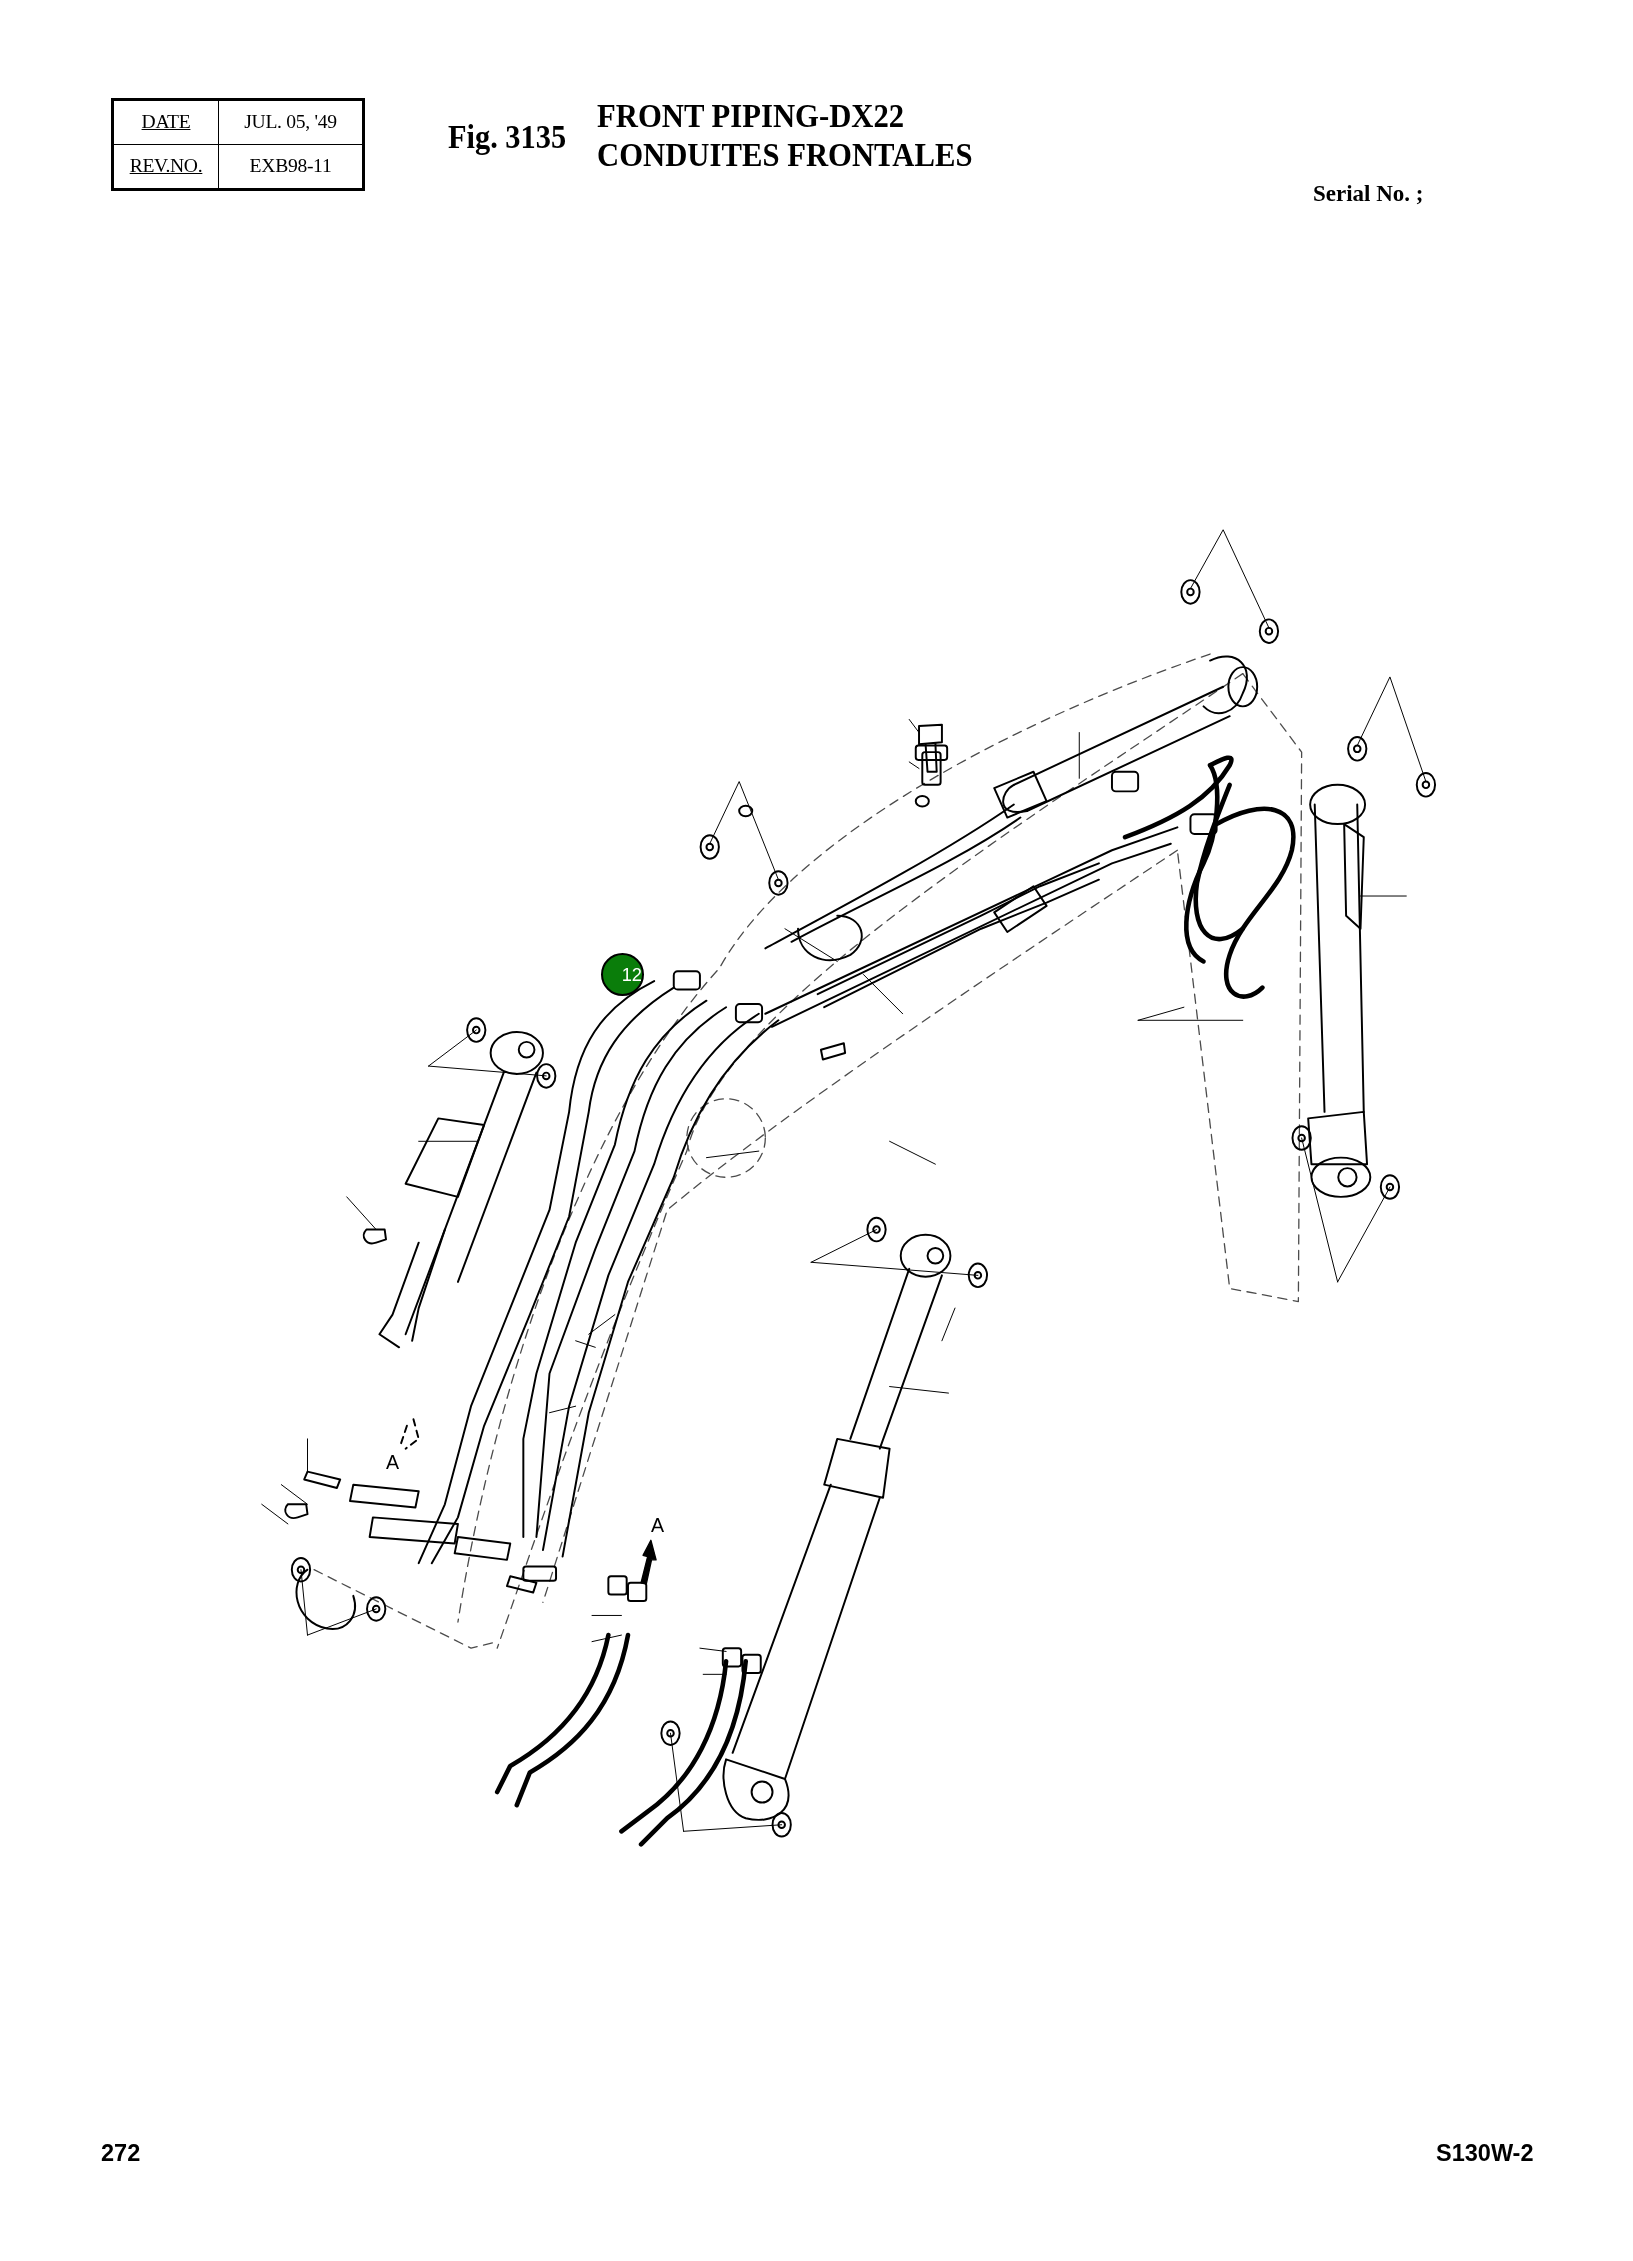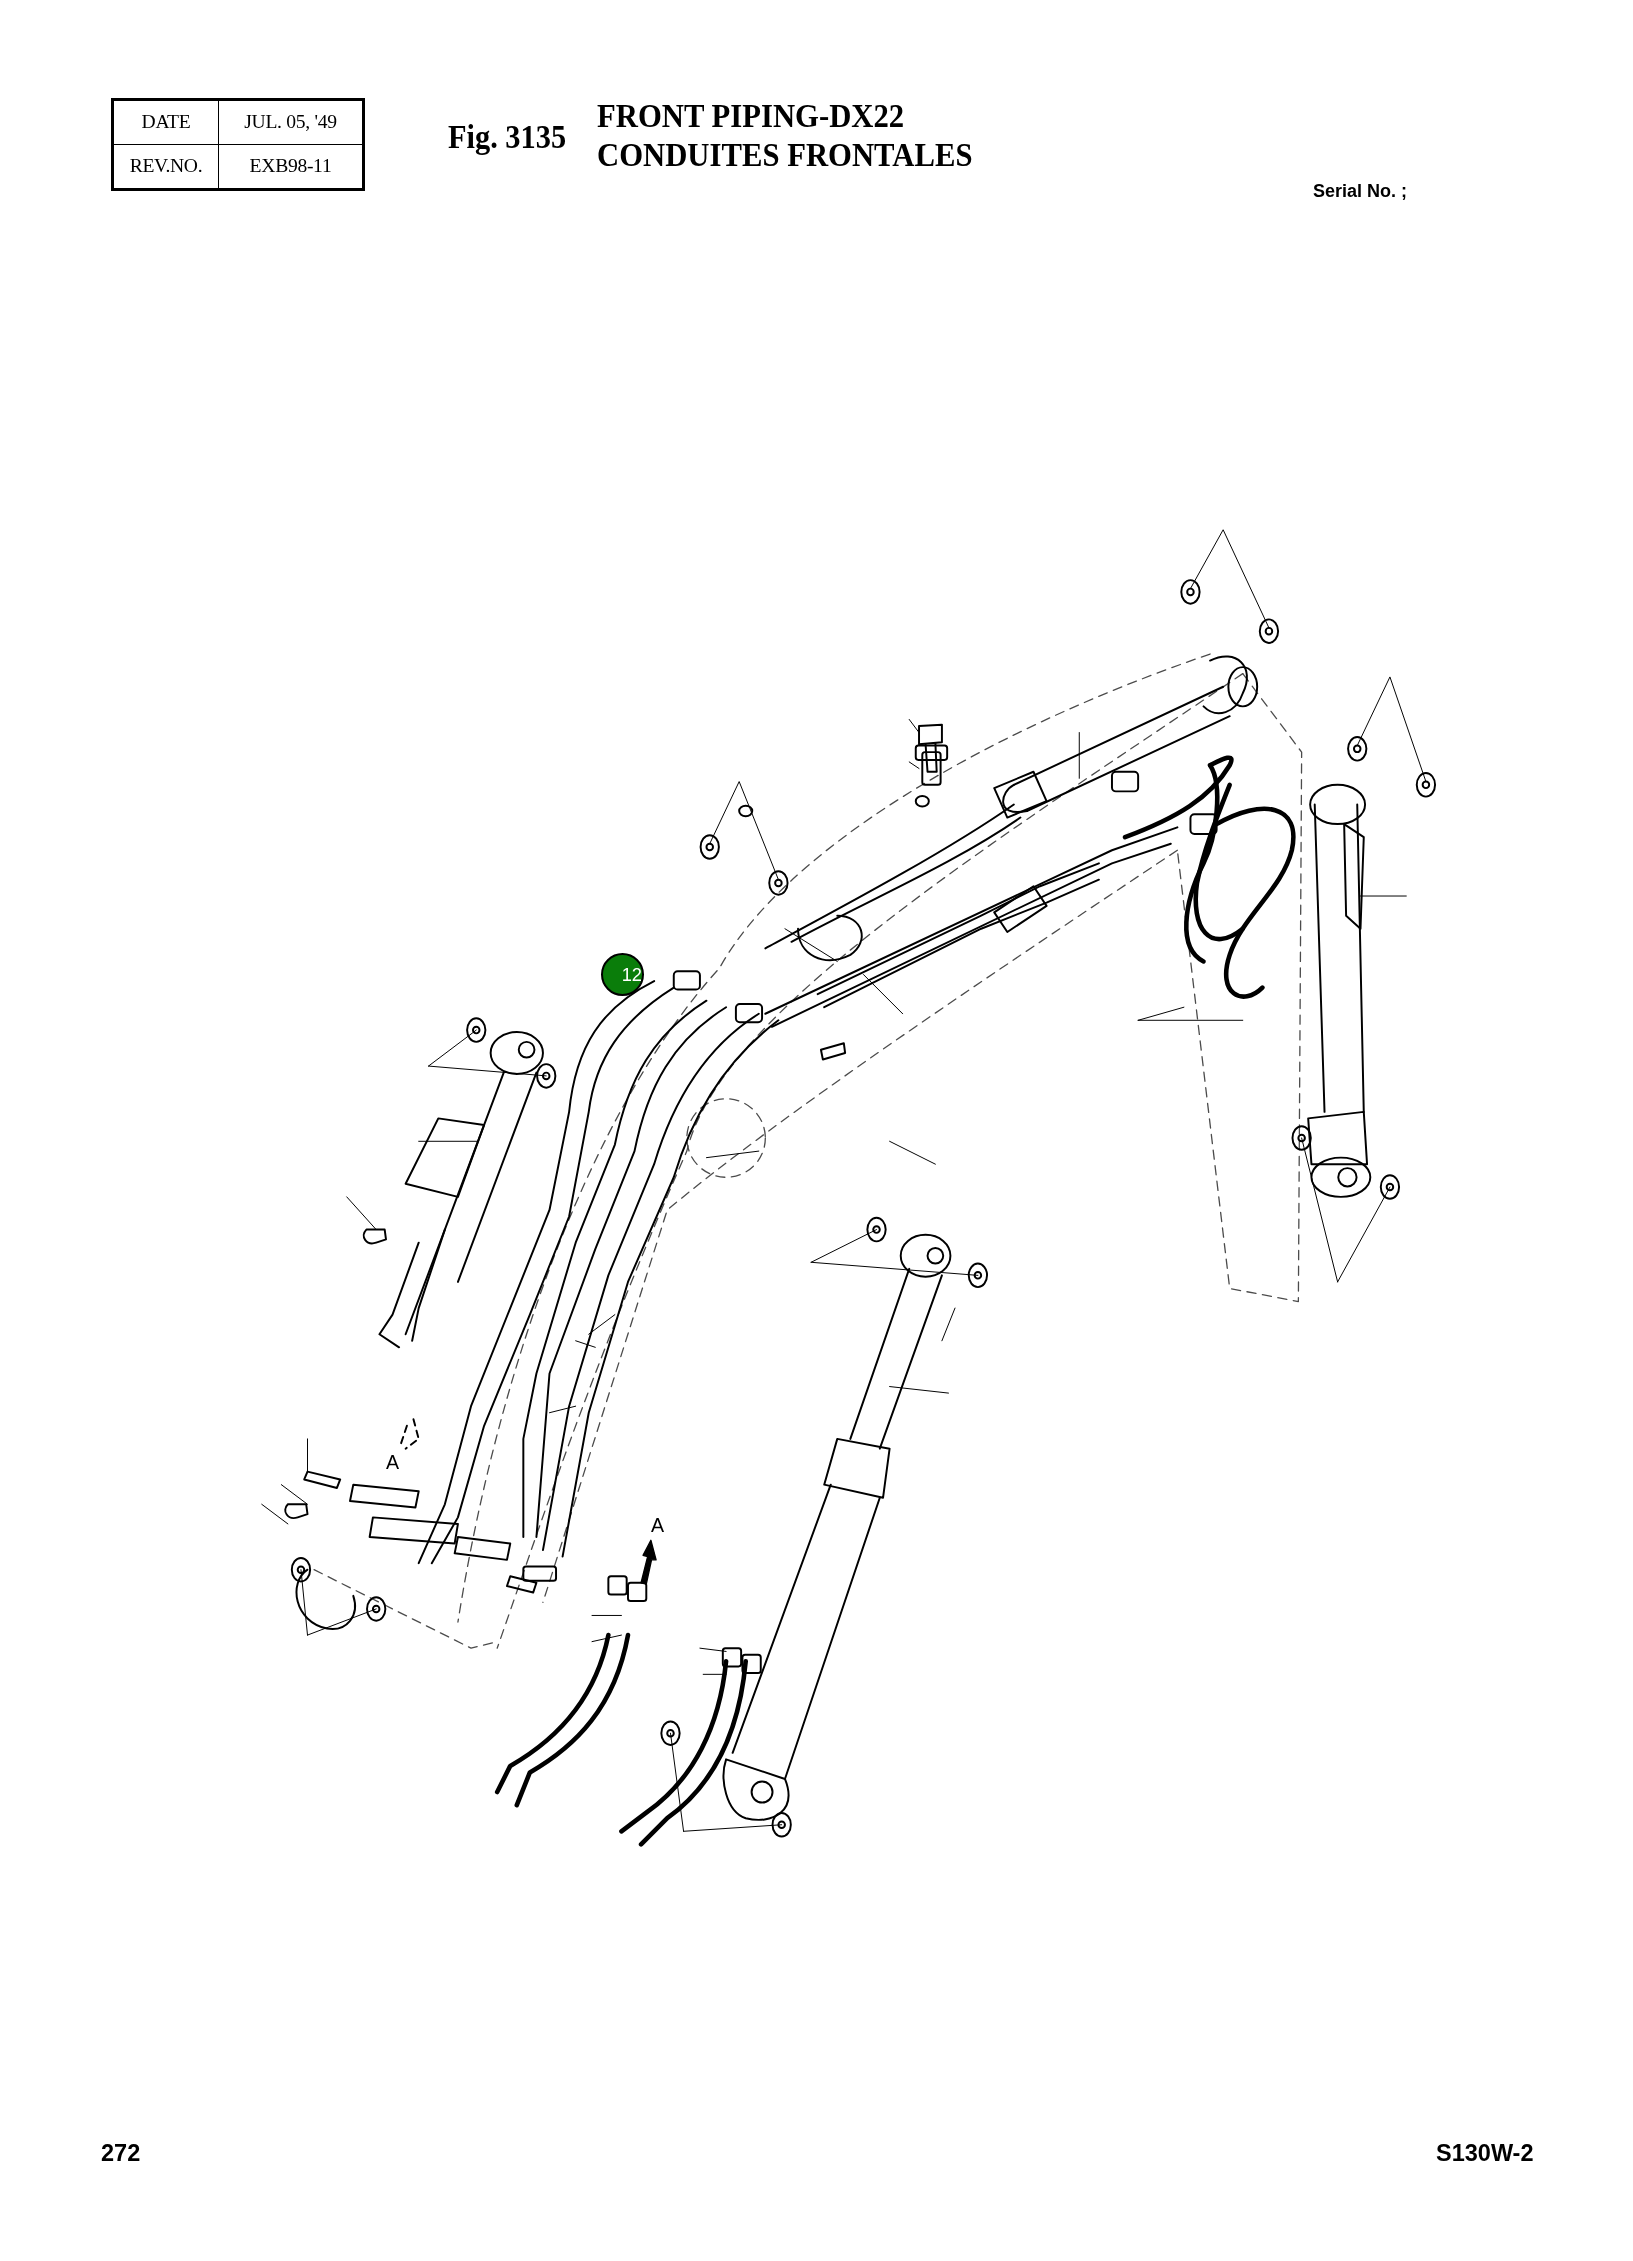--- a/index.html
+++ b/index.html
@@ -1,25 +1,25 @@
 <!DOCTYPE html>
 <html style="font-size:10.5px"><head>
 <meta charset="utf-8">
 <style>
   html, body { margin:0; padding:0; background:#ffffff; }
   body { width:1634px; height:2261px; position:relative; overflow:hidden; font-family:"Liberation Serif", serif; color:#000; }
   .rev-table { position:absolute; left:111px; top:98px; width:254px; height:93px; border:3.3px solid #000; box-sizing:border-box; display:grid; grid-template-columns:105px 1fr; grid-template-rows:1fr 1fr; }
   .rev-table .cell { display:flex; align-items:center; justify-content:center; font-family:"Liberation Serif", serif; font-size:19.6px; letter-spacing:-0.3px; }
-  .rev-table .c-r { border-right:1.3px solid #000; }
+  .rev-table .c-r { border-right:1.3px solid #000;text-decoration:underline; }
   .rev-table .c-b { border-bottom:1.3px solid #000; }
   .fig-num { position:absolute; left:448px; top:119px; font-family:"Liberation Serif", serif; font-weight:bold; font-size:33px; transform:scaleX(0.92); transform-origin:left; }
   .title-line { position:absolute; left:597px; font-family:"Liberation Serif", serif; font-weight:bold; font-size:33px; transform:scaleX(0.93); transform-origin:left; white-space:nowrap; }
   .title-1 { top:98px; }
   .title-2 { top:137px; }
-  .serial { position:absolute; left:1313px; top:181px; font-family:Liberation Sans, sans-serif; font-weight:bold; font-size:18px;text-align:center; }
+  .serial { position:absolute; left:1313px; top:181px; font-family:Liberation Serif, serif; font-weight:bold; font-size:23px;text-align:center; }
   .page-num { position:absolute; left:101px; top:2140px; font-family:"Liberation Sans", sans-serif; font-weight:bold; font-size:23.5px; }
   .model { position:absolute; left:1436px; top:2140px; font-family:"Liberation Sans", sans-serif; font-weight:bold; font-size:23.5px; }
   .diagram { position:absolute; left:0; top:0; width:1634px; height:2261px; }
   .callout { position:absolute; width:43px; height:43px; border-radius:50%; border:2.6px solid #000; box-sizing:border-box; display:flex; align-items:center; justify-content:flex-end; font-family:"Liberation Sans", sans-serif; font-size:18.3px; color:#fff; }
   .view-label { position:absolute; font-family:"Liberation Sans", sans-serif; font-size:19.6px; }
 </style>
 </head>
 <body>
 
 <div class="rev-table">

